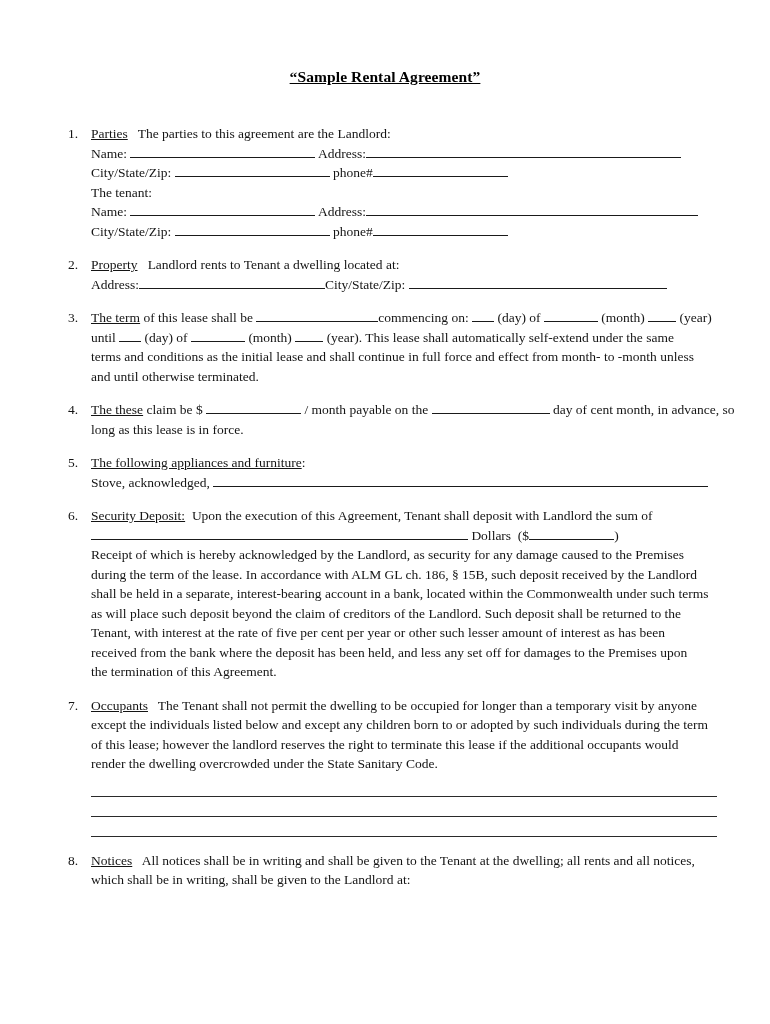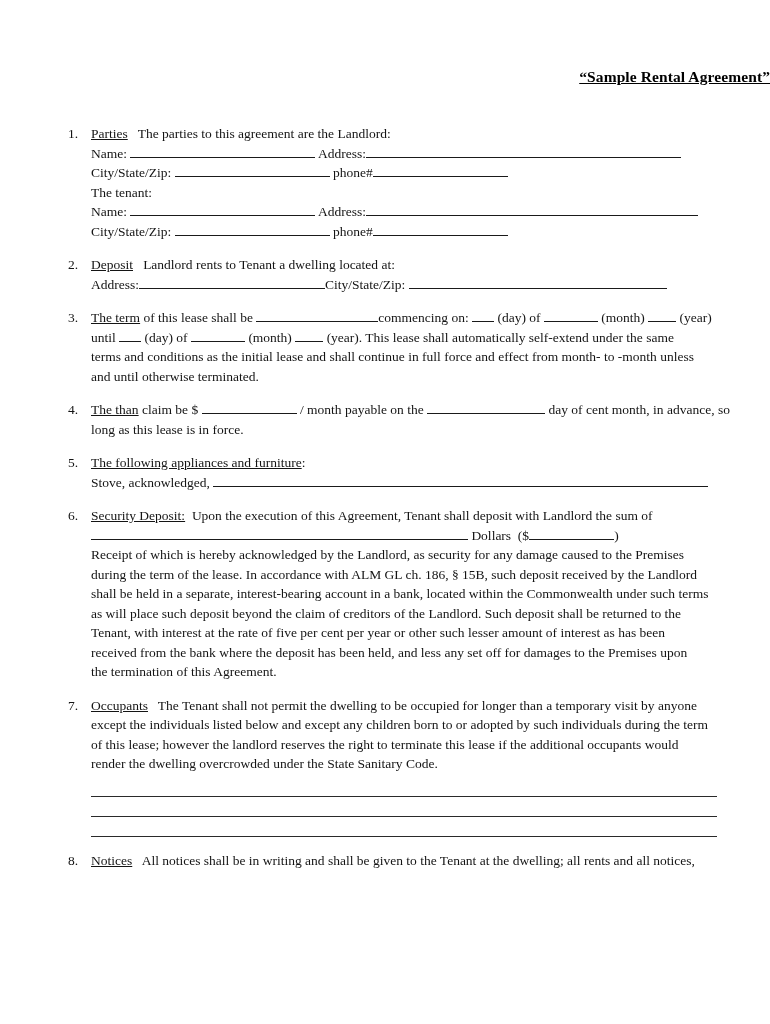--- a/index.html
+++ b/index.html
@@ -6,21 +6,21 @@
   body {
     width:770px; height:1024px;
     background:#ffffff;
     font-family:"Liberation Serif","DejaVu Serif",serif;
     color:#141414;
     overflow:hidden;
   }
   .page { width:770px; height:1024px; position:relative; }
   .title-wrap {
     padding-top:66px;
-    text-align:right;
+    text-align:center;
     line-height:21px;
   }
   .doc-title {
     font-size:15.5px;
     font-weight:bold;
     text-decoration:underline;
     letter-spacing:0.1px;
     color:#000;
   }
   .items { margin:37px 36px 0 68px; }
@@ -56,31 +56,31 @@
 
   <div class="items">
 
     <div class="item">
       <span class="num">1.</span>
       <div class="body"><span class="u">Parties</span><span>&nbsp;&nbsp; The parties to this agreement are the Landlord:</span><br><span>Name: </span><span class="bl" style="width: 185px;"></span><span> Address:</span><span class="bl" style="width: 315px;"></span><br><span>City/State/Zip: </span><span class="bl" style="width: 155px;"></span><span> phone#</span><span class="bl" style="width: 135px;"></span><br><span>The tenant:</span><br><span>Name: </span><span class="bl" style="width: 185px;"></span><span> Address:</span><span class="bl" style="width: 332px;"></span><br><span>City/State/Zip: </span><span class="bl" style="width: 155px;"></span><span> phone#</span><span class="bl" style="width: 135px;"></span></div>
     </div>
 
     <div class="item">
       <span class="num">2.</span>
-      <div class="body"><span class="u">Deposit</span><span>&nbsp;&nbsp; Landlord rents to Tenant a dwelling located at:</span><br><span>Address:</span><span class="bl" style="width: 186px;"></span><span>City/State/Zip: </span><span class="bl" style="width: 258px;"></span></div>
+      <div class="body"><span class="u">Property</span><span>&nbsp;&nbsp; Landlord rents to Tenant a dwelling located at:</span><br><span>Address:</span><span class="bl" style="width: 186px;"></span><span>City/State/Zip: </span><span class="bl" style="width: 258px;"></span></div>
     </div>
 
     <div class="item">
       <span class="num">3.</span>
       <div class="body"><span class="u">The term</span><span> of this lease shall be </span><span class="bl" style="width: 122px;"></span><span>commencing on: </span><span class="bl" style="width: 22px;"></span><span> (day) of </span><span class="bl" style="width: 54px;"></span><span> (month) </span><span class="bl" style="width: 28px;"></span><span> (year)</span><br><span>until </span><span class="bl" style="width: 22px;"></span><span> (day) of </span><span class="bl" style="width: 54px;"></span><span> (month) </span><span class="bl" style="width: 28px;"></span><span> (year). This lease shall automatically self-extend under the same</span><br><span>terms and conditions as the initial lease and shall continue in full force and effect from month- to -month unless</span><br><span>and until otherwise terminated.</span></div>
     </div>
 
     <div class="item">
       <span class="num">4.</span>
-      <div class="body"><span class="u">The than</span><span> claim be $ </span><span class="bl" style="width: 95px;"></span><span> / month payable on the </span><span class="bl" style="width: 118px;"></span><span> day of cent month, in advance, so</span><br><span>long as this lease is in force.</span></div>
+      <div class="body"><span class="u">The these</span><span> claim be $ </span><span class="bl" style="width: 95px;"></span><span> / month payable on the </span><span class="bl" style="width: 118px;"></span><span> day of cent month, in advance, so</span><br><span>long as this lease is in force.</span></div>
     </div>
 
     <div class="item">
       <span class="num">5.</span>
       <div class="body"><span class="u">The following appliances and furniture</span><span>:</span><br><span>Stove, acknowledged, </span><span class="bl" style="width: 495px;"></span><br></div>
     </div>
 
     <div class="item">
       <span class="num">6.</span>
       <div class="body"><span class="u">Security Deposit:</span><span>&nbsp; Upon the execution of this Agreement, Tenant shall deposit with Landlord the sum of</span><br><span class="bl" style="width: 377px;"></span><span> Dollars&nbsp; ($</span><span class="bl" style="width: 85px;"></span><span>)</span><br><span>Receipt of which is hereby acknowledged by the Landlord, as security for any damage caused to the Premises</span><br><span>during the term of the lease. In accordance with ALM GL ch. 186, § 15B, such deposit received by the Landlord</span><br><span>shall be held in a separate, interest-bearing account in a bank, located within the Commonwealth under such terms</span><br><span>as will place such deposit beyond the claim of creditors of the Landlord. Such deposit shall be returned to the</span><br><span>Tenant, with interest at the rate of five per cent per year or other such lesser amount of interest as has been</span><br><span>received from the bank where the deposit has been held, and less any set off for damages to the Premises upon</span><br><span>the termination of this Agreement.</span></div>
@@ -93,17 +93,17 @@
         <div class="rules">
             <div class="rule"></div>
             <div class="rule"></div>
             <div class="rule"></div>
           </div>
       </div>
     </div>
 
     <div class="item">
       <span class="num">8.</span>
-      <div class="body"><span class="u">Notices</span><span>&nbsp;&nbsp; All notices shall be in writing and shall be given to the Tenant at the dwelling; all rents and all notices,</span><br></div>
+      <div class="body"><span class="u">Notices</span><span>&nbsp;&nbsp; All notices shall be in writing and shall be given to the Tenant at the dwelling; all rents and all notices,</span><br><span>which shall be in writing, shall be given to the Landlord at:</span></div>
     </div>
 
   </div>
 </div>
 
 </body></html>

